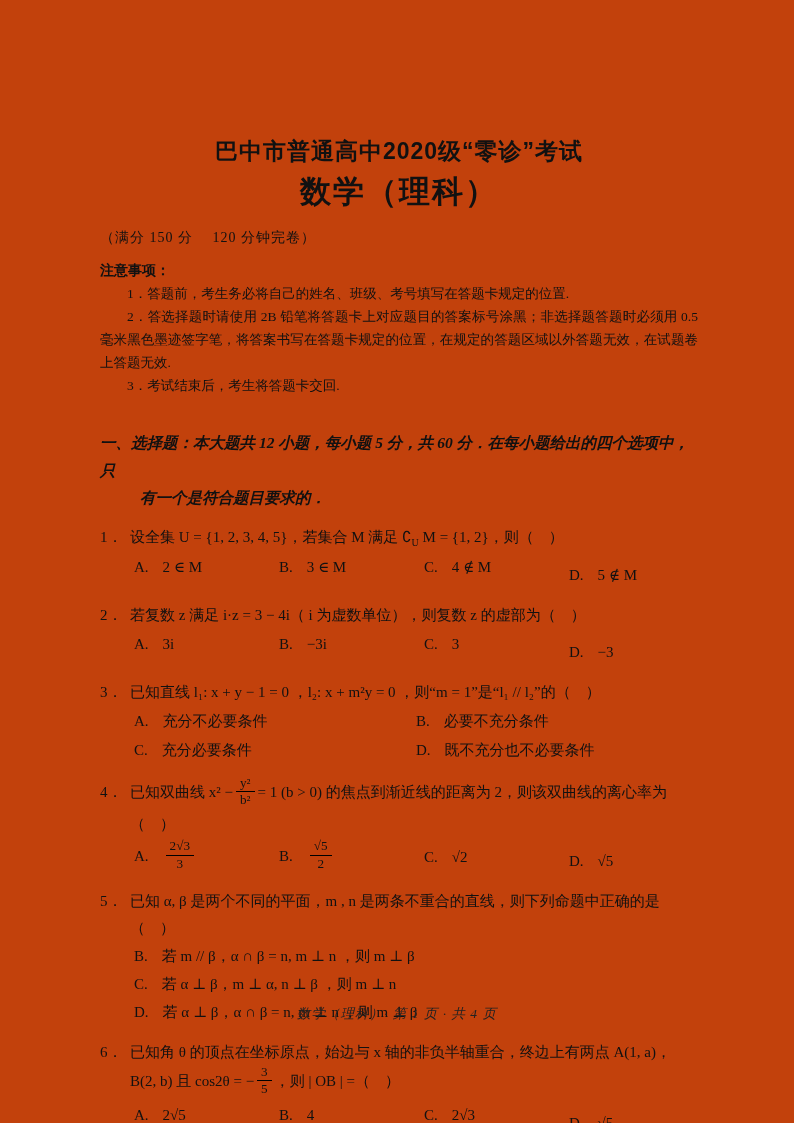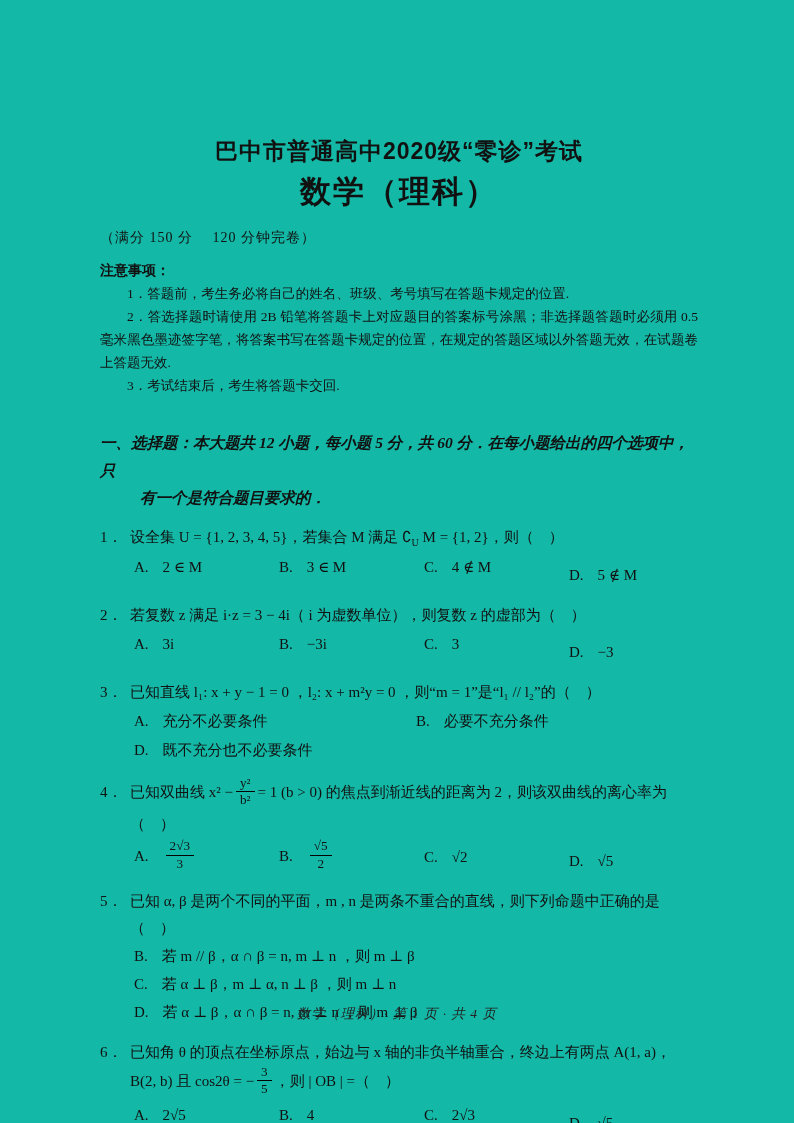--- a/index.html
+++ b/index.html
@@ -3,21 +3,21 @@
 <meta charset="utf-8">
 <style>
   * { margin:0; padding:0; box-sizing:border-box; }
   html,body { background:#f2f2f2; }
   body {
     width:794px; height:1123px; position:relative;
     font-family:"Liberation Serif","DejaVu Serif","DejaVu Sans",serif;
     color:#111;
   }
   .page {
-    position:absolute; inset:0; background:#14b8a6;
+    position:absolute; inset:0; background:#c2410c;
     padding:136px 96px 0 100px;
   }
   .title {
     text-align:center; font-family:"Liberation Sans","DejaVu Sans",sans-serif;
     font-weight:700; font-size:23px; letter-spacing:1px;
   }
   .subject {
     text-align:center; font-family:"Liberation Sans","DejaVu Sans",sans-serif;
     font-weight:700; font-size:31px; margin-top:4px; letter-spacing:2px;
   }
@@ -101,20 +101,21 @@
 
   <div class="question">
     <div class="qstem">
       <span class="qnum">3．</span><span>已知直线 l₁: x + y − 1 = 0 ，l₂: x + m²y = 0 ，则“m = 1”是“l₁ // l₂”的（　）</span>
     </div>
     <div class="opts">
       <span class="opt-wide"><span class="olab">A.</span><span>充分不必要条件</span></span>
       <span class="opt-wide"><span class="olab">B.</span><span>必要不充分条件</span></span>
     </div>
     <div class="opts">
+      <span class="opt-wide"><span class="olab">C.</span><span>充分必要条件</span></span>
       <span class="opt-wide"><span class="olab">D.</span><span>既不充分也不必要条件</span></span>
     </div>
   </div>
 
   <div class="question">
     <div class="qstem">
       <span class="qnum">4．</span><span>已知双曲线 x² −</span><span class="frac">
           <span class="fnum">y²</span>
           <span class="fden">b²</span>
         </span><span>= 1 (b &gt; 0) 的焦点到渐近线的距离为 2，则该双曲线的离心率为（　）</span>

